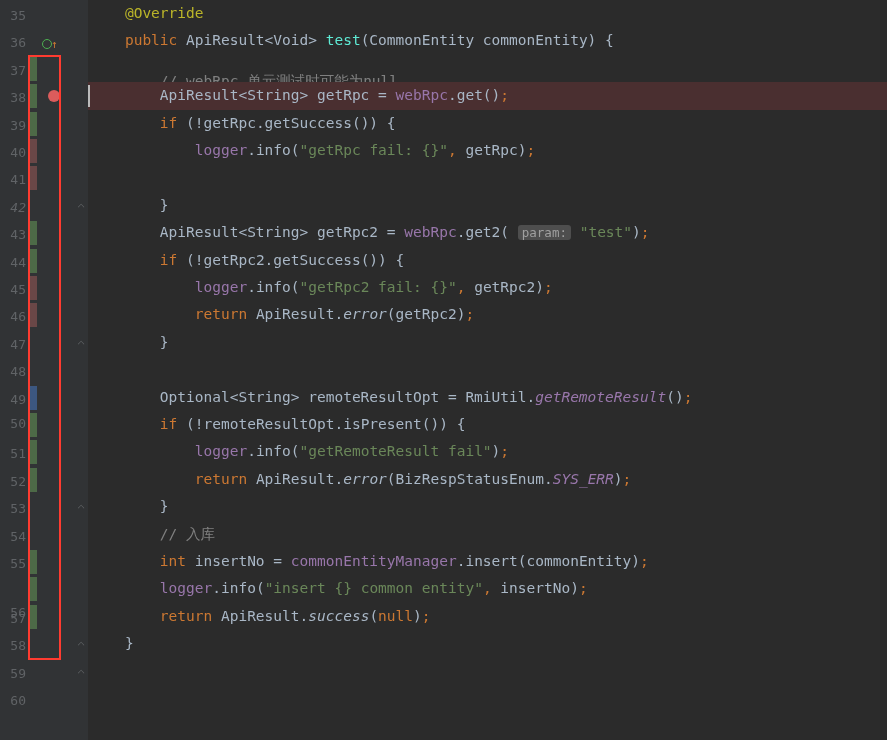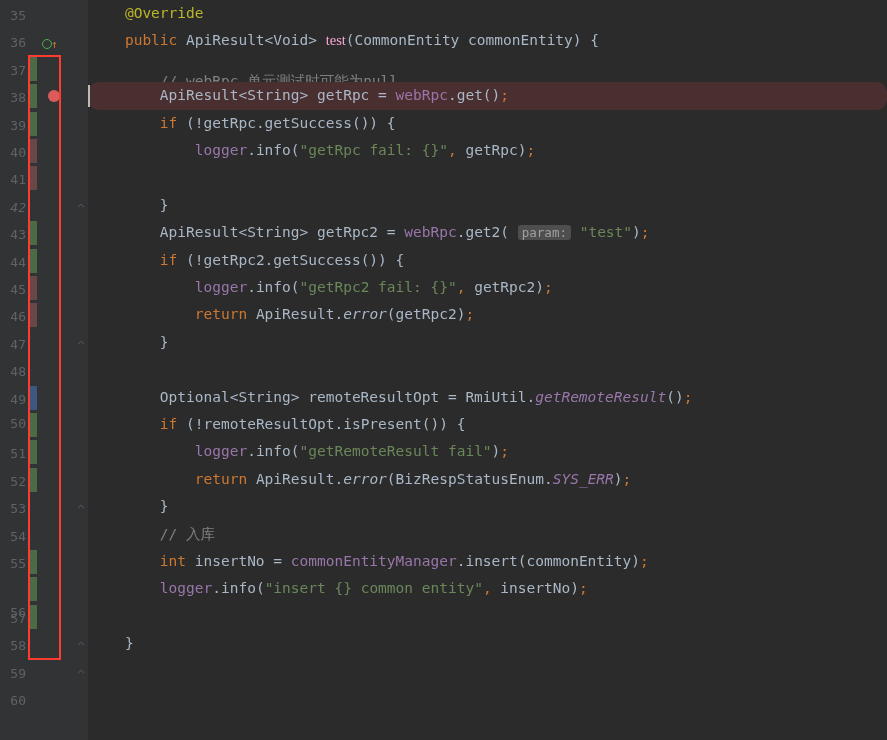--- a/index.html
+++ b/index.html
@@ -82,21 +82,21 @@
     background: #bbbbbb;
     top: 3px;
   }
   
   .k { color: #cc7832; }       
   .ann { color: #bbb529; }     
   .s { color: #6a8759; }       
   .c { color: #808080; }       
   .n { color: #a9b7c6; }       
   .f { color: #9876aa; }       
-  .m { color: #f9a8d4; font-family: Liberation Serif, serif; }       
+  .m { color: #5eead4; }       
   .it { font-style: italic; }
   .boxed {
     background: #4e4e4e;
     border-radius: 3px;
     padding: 0 4px;
     color: #a0a0a0;
     font-size: 12.5px;
   }
   .annot-box {
     position: absolute;
@@ -156,36 +156,37 @@
       <div class="diff-mark diff-green" style="top: 550px;"></div>
       <div class="diff-mark diff-green" style="top: 577.4px;"></div>
       <div class="diff-mark diff-green" style="top: 604.8px;"></div>
       <div class="fold" style="top: 634.2px; transform: scaleY(-1) translateY(2px);">⌵</div>
       <div class="fold" style="top: 661.6px; transform: scaleY(-1) translateY(2px);">⌵</div>
     </div>
   <div class="code" id="code">
       <div class="line" style="top: 0px;"><span class="n">    </span><span class="ann">@Override</span></div>
       <div class="line" style="top: 27.4px;"><span class="n">    </span><span class="k">public </span><span class="n">ApiResult&lt;Void&gt; </span><span class="m">test</span><span class="n">(CommonEntity commonEntity) {</span></div>
       <div class="line" style="top: 68px;"><span class="n">        </span><span class="c">// webRpc 单元测试时可能为null</span></div>
-      <div class="line hl-line" style="top: 82.2px; border-radius: 11px;"><span class="n">        ApiResult&lt;String&gt; getRpc = </span><span class="f">webRpc</span><span class="n">.get()</span><span class="k">;</span><div class="caret" style="left: 0px;"></div></div>
+      <div class="line hl-line" style="top: 82.2px;"><span class="n">        ApiResult&lt;String&gt; getRpc = </span><span class="f">webRpc</span><span class="n">.get()</span><span class="k">;</span><div class="caret" style="left: 0px;"></div></div>
       <div class="line" style="top: 109.6px;"><span class="n">        </span><span class="k">if </span><span class="n">(!getRpc.getSuccess()) {</span></div>
       <div class="line" style="top: 137px;"><span class="n">            </span><span class="f">logger</span><span class="n">.info(</span><span class="s">"getRpc fail: {}"</span><span class="k">, </span><span class="n">getRpc)</span><span class="k">;</span></div>
       <div class="line" style="top: 191.8px;"><span class="n">        }</span></div>
       <div class="line" style="top: 219.2px;"><span class="n">        ApiResult&lt;String&gt; getRpc2 = </span><span class="f">webRpc</span><span class="n">.get2( </span><span class="boxed">param:</span><span class="n"> </span><span class="s">"test"</span><span class="n">)</span><span class="k">;</span></div>
       <div class="line" style="top: 246.6px;"><span class="n">        </span><span class="k">if </span><span class="n">(!getRpc2.getSuccess()) {</span></div>
       <div class="line" style="top: 274px;"><span class="n">            </span><span class="f">logger</span><span class="n">.info(</span><span class="s">"getRpc2 fail: {}"</span><span class="k">, </span><span class="n">getRpc2)</span><span class="k">;</span></div>
       <div class="line" style="top: 301.4px;"><span class="n">            </span><span class="k">return </span><span class="n">ApiResult.</span><span class="it">error</span><span class="n">(getRpc2)</span><span class="k">;</span></div>
       <div class="line" style="top: 328.8px;"><span class="n">        }</span></div>
       <div class="line" style="top: 356.2px;"><span class="n">        </span></div>
       <div class="line" style="top: 383.6px;"><span class="n">        Optional&lt;String&gt; remoteResultOpt = RmiUtil.</span><span class="f it">getRemoteResult</span><span class="n">()</span><span class="k">;</span></div>
       <div class="line" style="top: 411px;"><span class="n">        </span><span class="k">if </span><span class="n">(!remoteResultOpt.isPresent()) {</span></div>
       <div class="line" style="top: 438.4px;"><span class="n">            </span><span class="f">logger</span><span class="n">.info(</span><span class="s">"getRemoteResult fail"</span><span class="n">)</span><span class="k">;</span></div>
       <div class="line" style="top: 465.8px;"><span class="n">            </span><span class="k">return </span><span class="n">ApiResult.</span><span class="it">error</span><span class="n">(BizRespStatusEnum.</span><span class="f it">SYS_ERR</span><span class="n">)</span><span class="k">;</span></div>
       <div class="line" style="top: 493.2px;"><span class="n">        }</span></div>
       <div class="line" style="top: 520.6px;"><span class="n">        </span><span class="c">// 入库</span></div>
       <div class="line" style="top: 548px;"><span class="n">        </span><span class="k">int </span><span class="n">insertNo = </span><span class="f">commonEntityManager</span><span class="n">.insert(commonEntity)</span><span class="k">;</span></div>
       <div class="line" style="top: 575.4px;"><span class="n">        </span><span class="f">logger</span><span class="n">.info(</span><span class="s">"insert {} common entity"</span><span class="k">, </span><span class="n">insertNo)</span><span class="k">;</span></div>
+      <div class="line" style="top: 602.8px;"><span class="n">        </span><span class="k">return </span><span class="n">ApiResult.</span><span class="it">success</span><span class="n">(</span><span class="k">null</span><span class="n">)</span><span class="k">;</span></div>
       <div class="line" style="top: 630.2px;"><span class="n">    }</span></div>
       <div class="line" style="top: 657.6px;"><span class="n"></span></div>
       <div class="line" style="top: 685px;"><span class="n"></span></div>
     </div>
 </div>
 <div class="annot-box" id="annot" style="left: 28px; top: 55px; width: 33px; height: 605px;"></div>
 
 </body></html>

